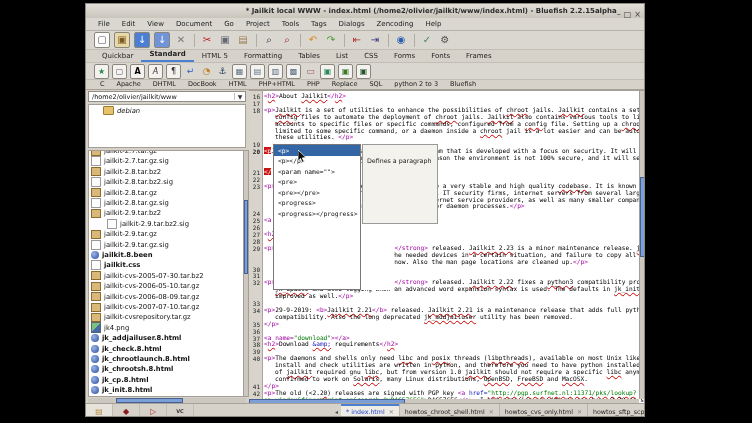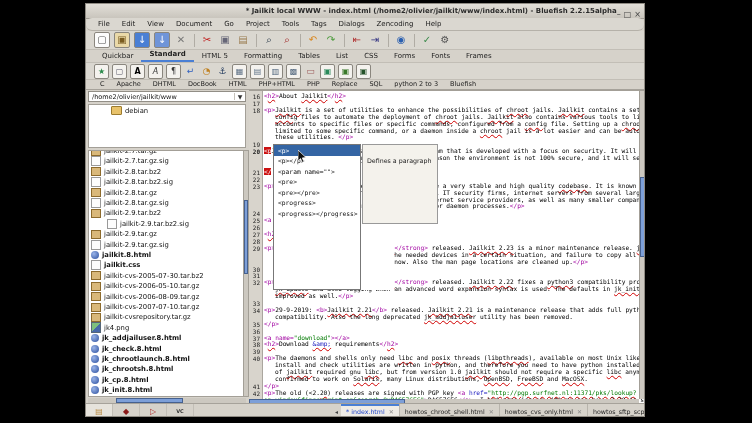--- a/index.html
+++ b/index.html
@@ -10,21 +10,21 @@
   
   #titlebar{position:absolute;left:0;top:0;width:100%;height:14px;
     background:linear-gradient(#e2dfd8,#c9c5bd);border-bottom:1px solid #a09c94;
     display:flex;align-items:center;}
   #title{flex:1;text-align:right;font-size:7px;font-weight:bold;color:#2b2b2b;
     white-space:nowrap;overflow:hidden;}
   .winbtn{width:11px;height:10px;margin-right:3px;font-size:8px;line-height:10px;text-align:center;
     color:#444;}
   
   #menubar{position:absolute;left:0;top:14px;width:100%;height:13px;background:#dad7d0;
-    border-bottom:1px solid #b5b1a9;display:flex;align-items:center;padding-left:6px;box-sizing:border-box;border-radius:6px;}
+    border-bottom:1px solid #b5b1a9;display:flex;align-items:center;padding-left:6px;box-sizing:border-box;}
   .menu-item{font-size:7px;color:#1c1c1c;padding:0 6px;}
   
   #toolbar{position:absolute;left:0;top:27px;width:100%;height:19px;background:#dad7d0;
     border-bottom:1px solid #c2beb6;display:flex;align-items:center;padding-left:8px;box-sizing:border-box;}
   .ticon{width:14px;height:14px;margin-right:4px;border-radius:2px;display:flex;align-items:center;
     justify-content:center;font-size:10px;line-height:14px;}
   .tsep{width:1px;height:13px;background:#b0aca4;margin:0 5px 0 2px;}
   
   .tabrow{position:absolute;left:0;width:100%;display:flex;align-items:flex-end;padding-left:8px;
     box-sizing:border-box;background:#d6d2ca;}
@@ -207,21 +207,21 @@
         <span class="tab">Bluefish</span>
       </div>
 
     <div id="body">
       <div id="sidebar">
         <div id="pathrow">
           <div id="pathtext">/home2/olivier/jailkit/www</div>
           <div id="pathbtn">▼</div>
         </div>
         <div id="tree">
-            <div class="treerow" style="padding-left: 14px;">
+            <div class="treerow" style="padding-left: 6px; font-style: italic;">
               <span class="exp"></span>
               <span class="fold"></span>
               <span>debian</span>
             </div>
           </div>
         <div id="files">
             <div class="frow" style="top: -5px;">
               <span class="ficon archive"></span>
               <span>jailkit-2.7.tar.gz</span>
             </div>
@@ -256,21 +256,21 @@
             <div class="frow" style="top: 78.2px;">
               <span class="ficon archive"></span>
               <span>jailkit-2.9.tar.gz</span>
             </div>
             <div class="frow" style="top: 88.6px;">
               <span class="ficon page"></span>
               <span>jailkit-2.9.tar.gz.sig</span>
             </div>
             <div class="frow b" style="top: 99px;">
               <span class="ficon html"></span>
-              <span>jailkit.8.html</span>
+              <span>jailkit.8.been</span>
             </div>
             <div class="frow b" style="top: 109.4px;">
               <span class="ficon page"></span>
               <span>jailkit.css</span>
             </div>
             <div class="frow" style="top: 119.8px;">
               <span class="ficon archive"></span>
               <span>jailkit-cvs-2005-07-30.tar.bz2</span>
             </div>
             <div class="frow" style="top: 130.2px;">

